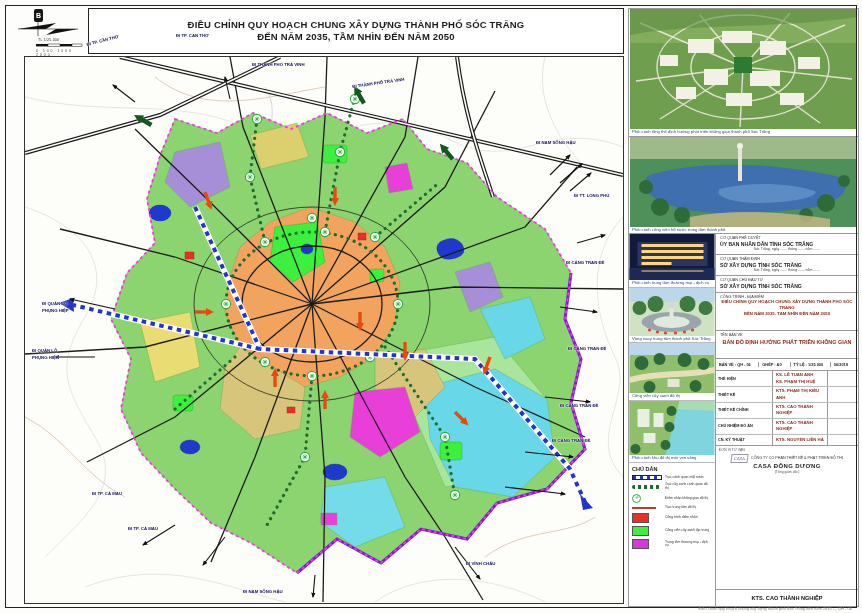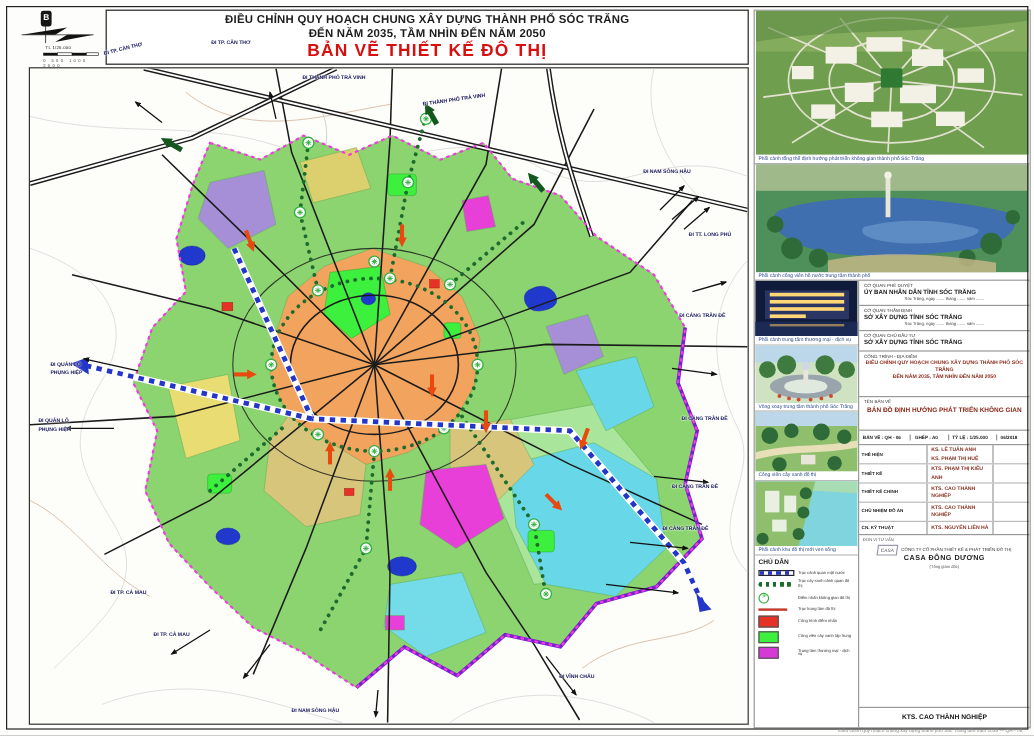--- a/index.html
+++ b/index.html
@@ -96,21 +96,20 @@
         <rect x="56" y="36" width="10" height="2.4" fill="#fff" stroke="#111" stroke-width="0.5"></rect>
       </g>
     </svg>
     <div class="scaletext">TL 1/25.000</div>
     <div class="scaleticks">0  500  1000  2000</div>
   </div>
 
   <div class="titlebox">
     <div class="t1">ĐIỀU CHỈNH QUY HOẠCH CHUNG XÂY DỰNG THÀNH PHỐ SÓC TRĂNG</div>
     <div class="t1">ĐẾN NĂM 2035, TẦM NHÌN ĐẾN NĂM 2050</div>
-    <div class="t2">BẢN VẼ THIẾT KẾ ĐÔ THỊ</div>
   </div>
 
   <div class="mapframe">
     <svg width="598" height="546" viewBox="0 0 598 546">
       <defs>
         <marker id="ah" markerWidth="6" markerHeight="6" refX="4" refY="2" orient="auto">
           <path d="M0,0 L5,2 L0,4 z" fill="#111"></path>
         </marker>
         <g id="nd">
           <circle r="4.6" fill="#fff" stroke="#2faf3e" stroke-width="1.1"></circle>

